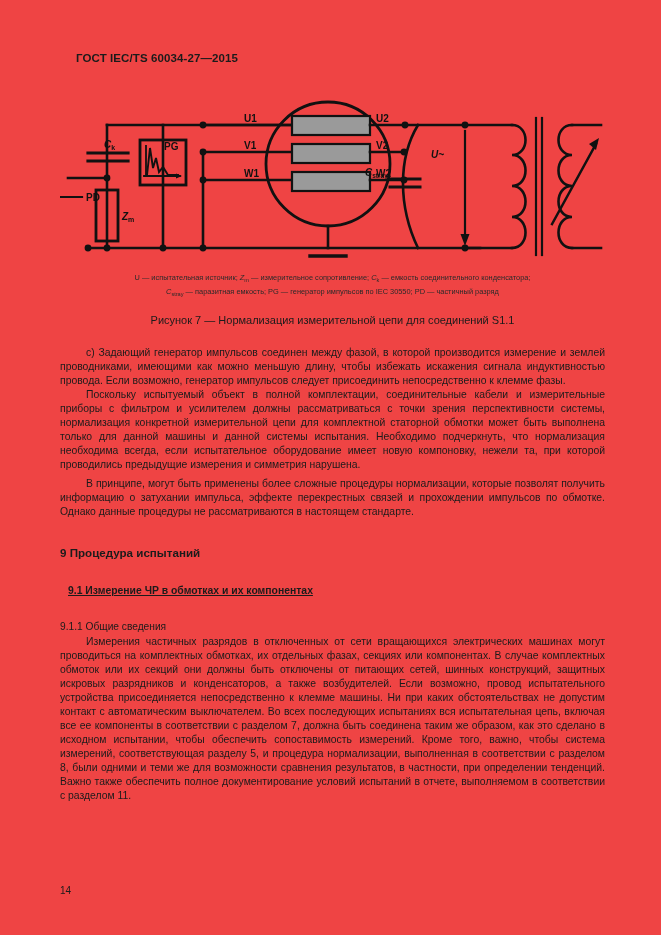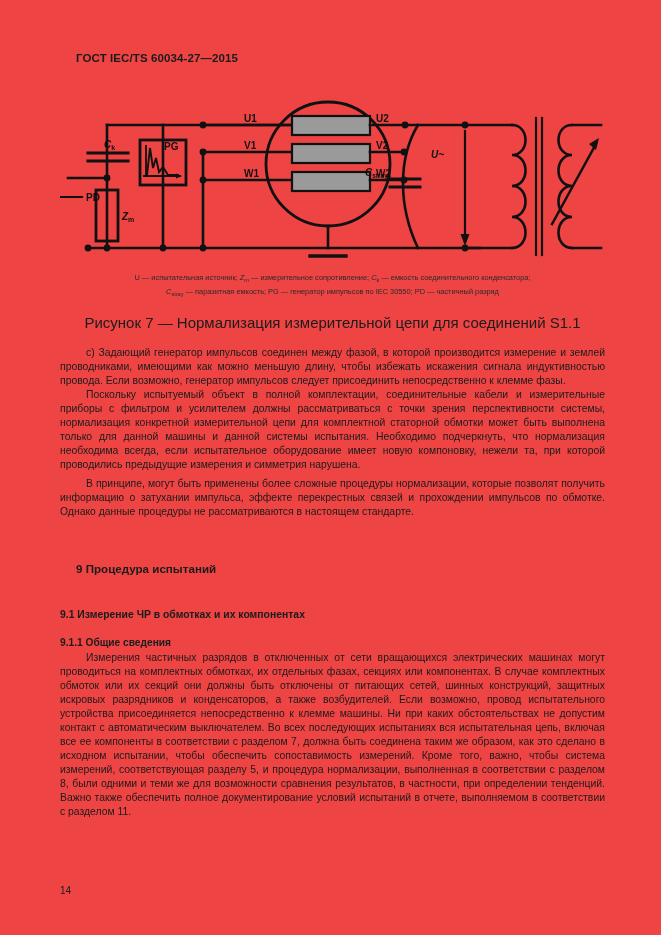--- a/index.html
+++ b/index.html
@@ -54,56 +54,57 @@
   }
   .figure-legend i { font-style: italic; }
   .figure-legend sub { font-size: 5.6px; }
 
   .figure-caption {
     position: absolute;
     left: 60px;
     top: 314px;
     width: 545px;
     text-align: center;
-    font-size: 15px;
+    font-size: 11px;
   }
 
   
   .body {
     position: absolute;
     left: 60px;
     top: 346px;
     width: 545px;
   }
   p.para {
     margin: 0 0 0 0;
     font-size: 10.4px;
     line-height: 14px;
     text-align: justify;
     text-indent: 26px;
     hyphens: none;
   }
   .gap-sm { height: 5px; }
 
   h2.sec {
-    margin: 16px;
+    margin: 0;
     font-size: 11.6px;
     font-weight: bold;
     line-height: 16px;
   }
   h3.sec {
-    margin: 0;
+    margin: 8px;
     font-size: 10.4px;
     font-weight: bold;
     line-height: 15px;
+    text-decoration: underline;
   }
   h4.sec {
     margin: 0;
     font-size: 10.2px;
-    font-weight: bold;
+    font-weight: normal;
     line-height: 15px;
   }
   .sp-before-h2 { height: 26px; }
   .sp-after-h2  { height: 14px; }
   .sp-after-h3  { height: 13px; }
   .sp-after-h4  { height: 1px; }
 
   
   .page-number {
     position: absolute;

